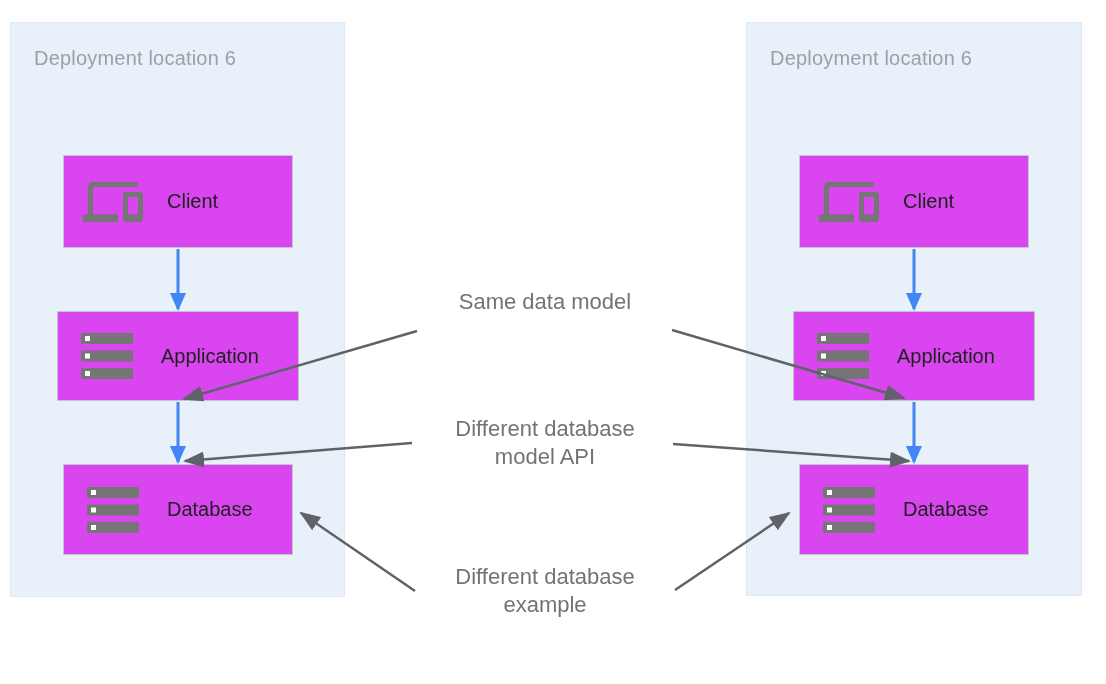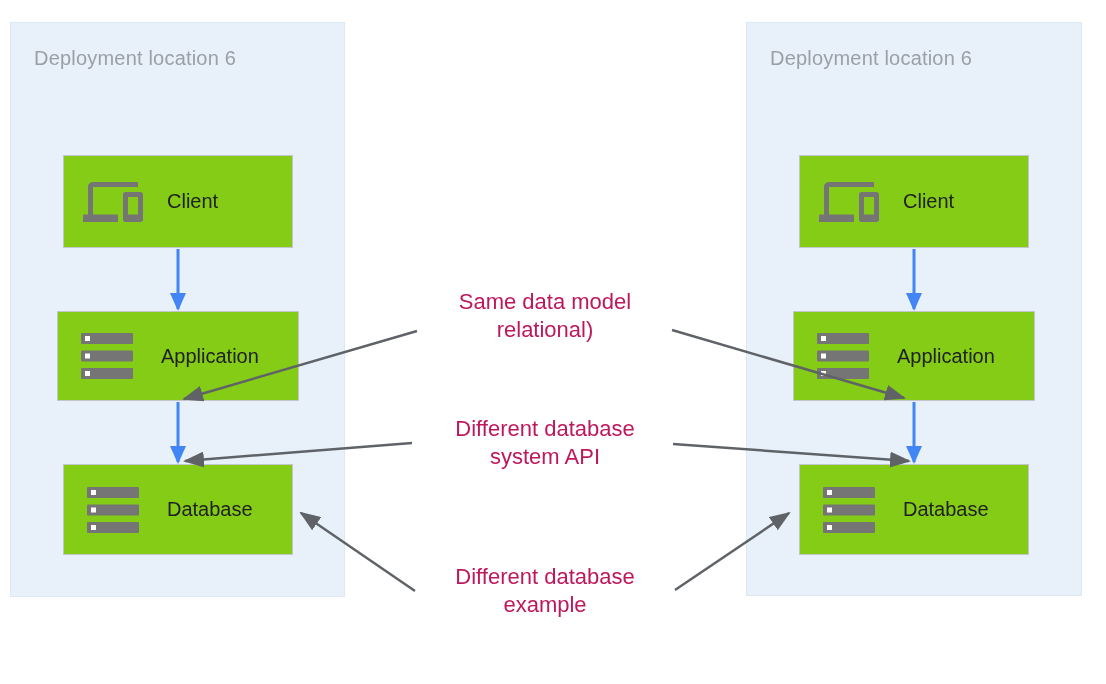--- a/index.html
+++ b/index.html
@@ -25,21 +25,21 @@
     position: absolute;
     left: 23px;
     top: 24px;
     font-size: 20px;
     color: #9aa0a6;
     letter-spacing: 0.2px;
     white-space: nowrap;
   }
   .node {
     position: absolute;
-    background: #84cc16;
+    background: #d946ef;
     border: 1px solid #c2c6ca;
     box-sizing: border-box;
     display: flex;
     align-items: center;
     padding-left: 19px;
   }
   .node .icon {
     width: 60px;
     display: flex;
     align-items: center;
@@ -51,21 +51,21 @@
     font-size: 20px;
     color: #212121;
     white-space: nowrap;
   }
   .annotation {
     position: absolute;
     width: 280px;
     text-align: center;
     font-size: 22px;
     line-height: 28px;
-    color: #be185d;
+    color: #737373;
   }
   svg.arrow-layer {
     position: absolute;
     left: 0;
     top: 0;
     z-index: 5;
     pointer-events: none;
   }
 </style>
 </head>
@@ -150,26 +150,25 @@
         <rect x="4" y="3" width="5" height="5" fill="#ffffff"></rect>
         <rect x="4" y="20.5" width="5" height="5" fill="#ffffff"></rect>
         <rect x="4" y="38" width="5" height="5" fill="#ffffff"></rect>
       </svg>
     </span>
     <span class="label">Database</span>
   </div>
 
   <div class="annotation" style="left:405px; top:288px;">
     <div>Same data model</div>
-    <div>relational)</div>
   </div>
 
   <div class="annotation" style="left:405px; top:415px;">
     <div>Different database</div>
-    <div>system API</div>
+    <div>model API</div>
   </div>
 
   <div class="annotation" style="left:405px; top:563px;">
     <div>Different database</div>
     <div>example</div>
   </div>
 
   <svg class="arrow-layer" width="1106" height="684" viewBox="0 0 1106 684" xmlns="http://www.w3.org/2000/svg">
     <defs>
       <marker id="blueHead" markerUnits="userSpaceOnUse" markerWidth="18" markerHeight="16" refX="16" refY="8" orient="auto">

